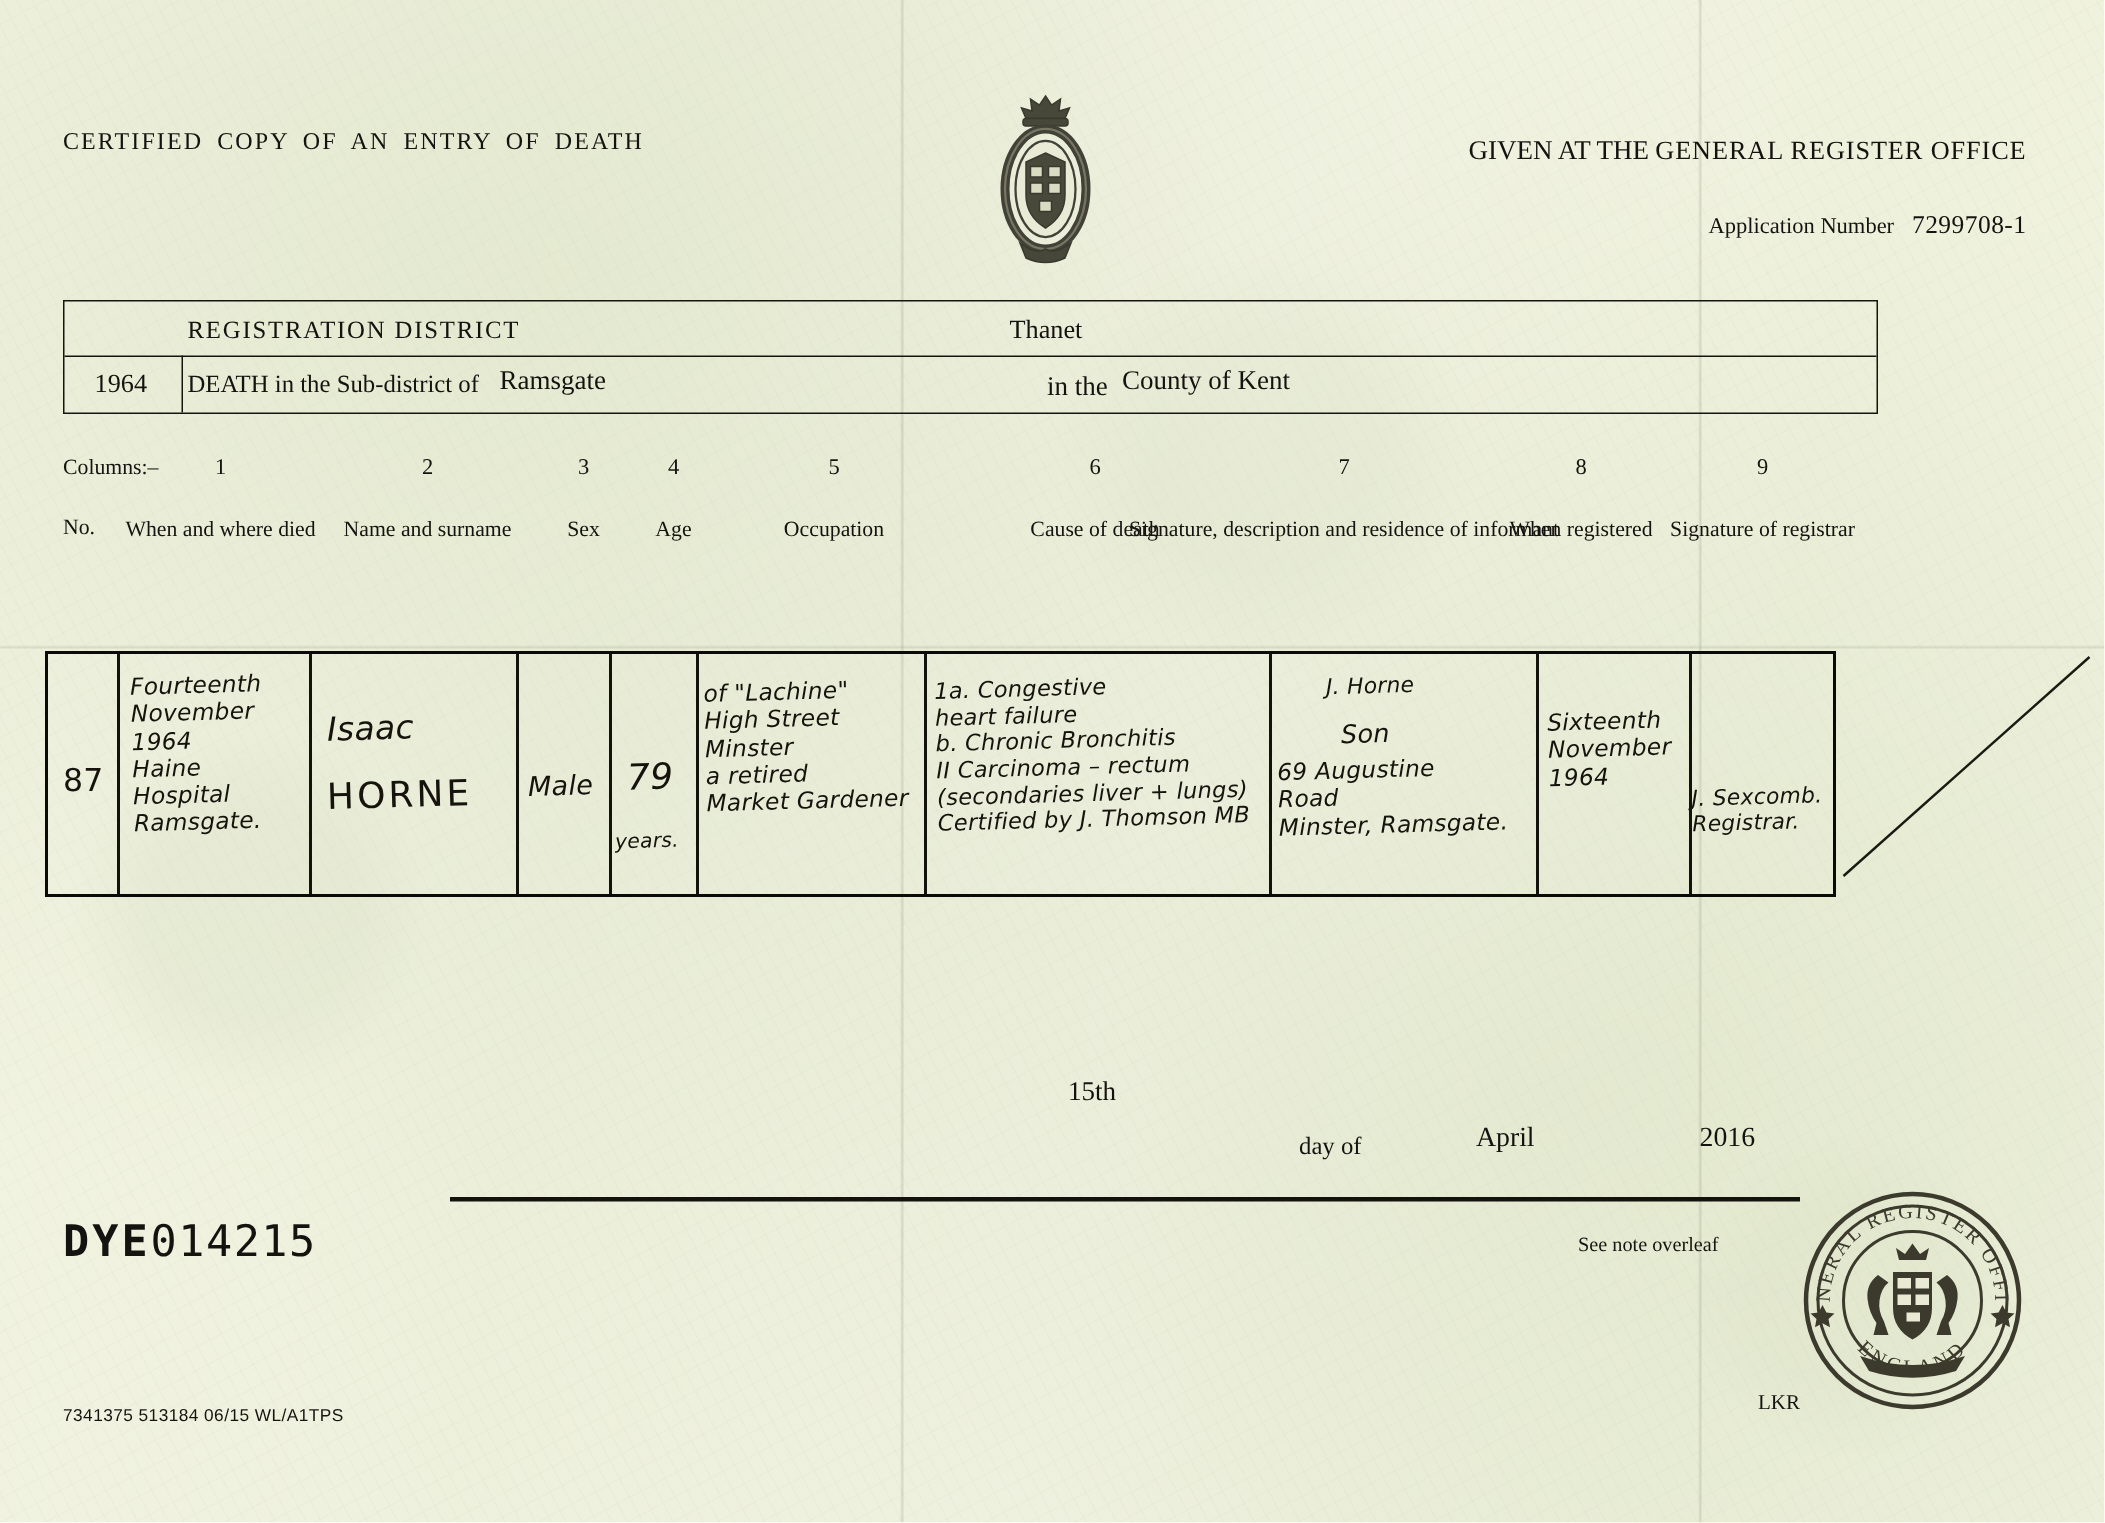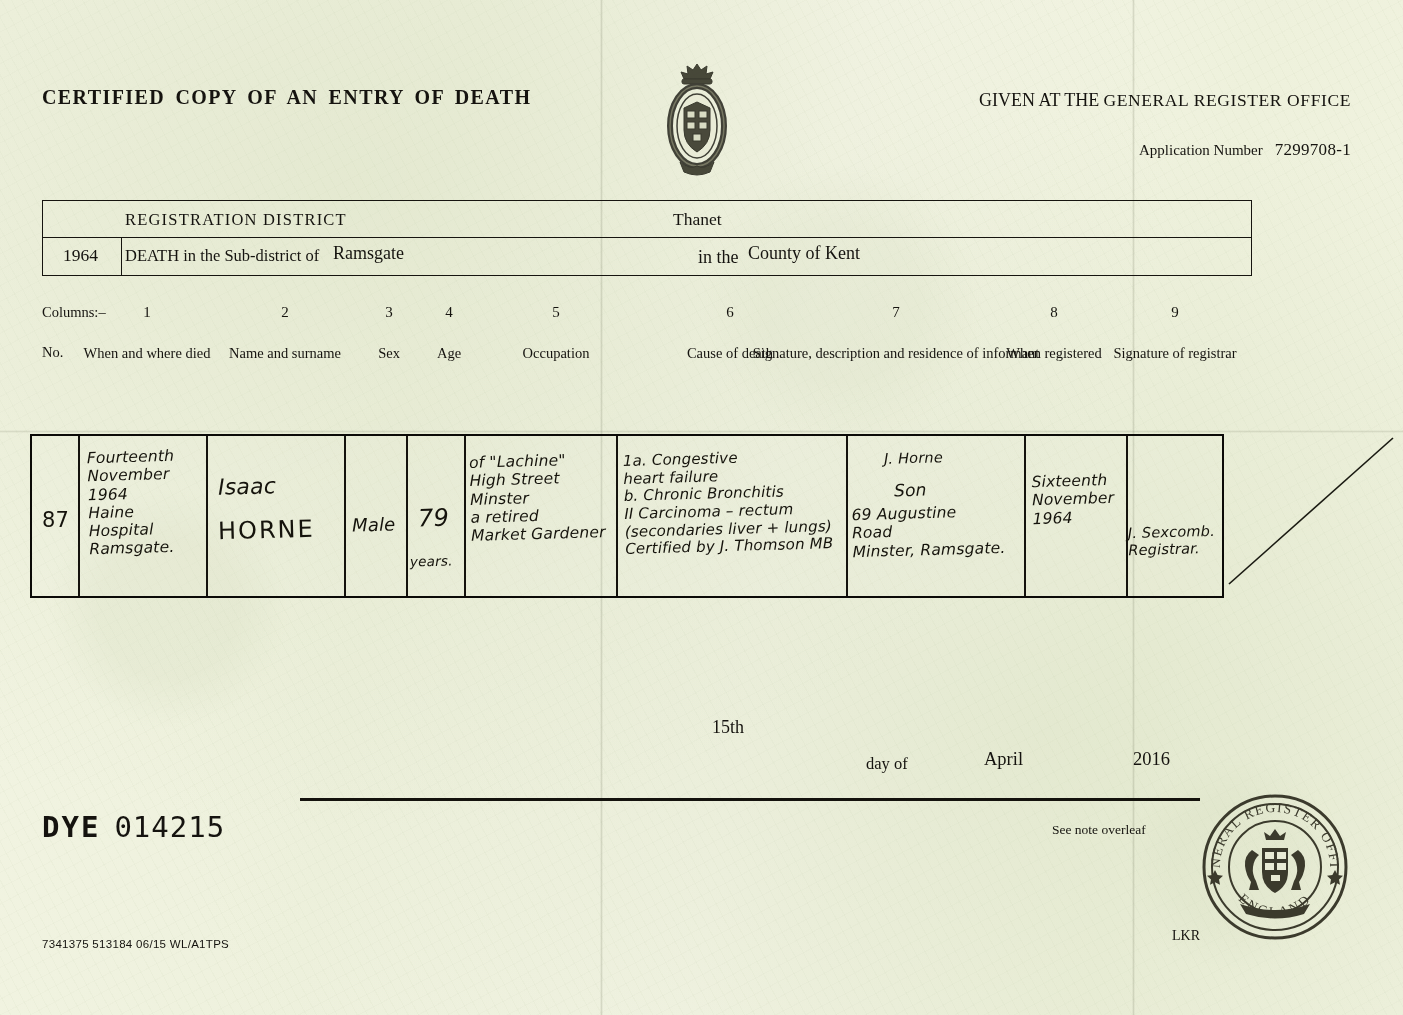--- a/index.html
+++ b/index.html
@@ -50,22 +50,22 @@
     height: 3px;
     top: 430px;
     background: linear-gradient(to bottom, rgba(0,0,0,0.0), rgba(120,124,100,0.18), rgba(0,0,0,0.0));
     pointer-events: none;
   }
 
   
   .hdr-left {
     position: absolute;
     left: 42px; top: 86px;
-    font-size: 20px;
-    font-weight: bold;
+    font-size: 16px;
+    font-weight: normal;
     letter-spacing: 1.4px;
     word-spacing: 4px;
   }
   .hdr-right {
     position: absolute;
     right: 52px; top: 90px;
     font-size: 17px;
     text-align: right;
     white-space: nowrap;
   }
@@ -247,21 +247,21 @@
     width: 900px; height: 2.6px;
     background: #14120d;
   }
   .serial {
     position: absolute;
     left: 42px; top: 810px;
     font-family: "DejaVu Sans Mono", monospace;
     font-size: 29px;
     letter-spacing: 1px;
   }
-  .serial .pre { font-weight: bold; margin-right: 14px; letter-spacing: 2px; }
+  .serial .pre { font-weight: bold; letter-spacing: 2px; }
   .note-overleaf {
     position: absolute;
     left: 1052px; top: 822px;
     font-size: 13.5px;
   }
   .caution {
     position: absolute;
     left: 290px; top: 886px;
     width: 880px;
     text-align: center;

